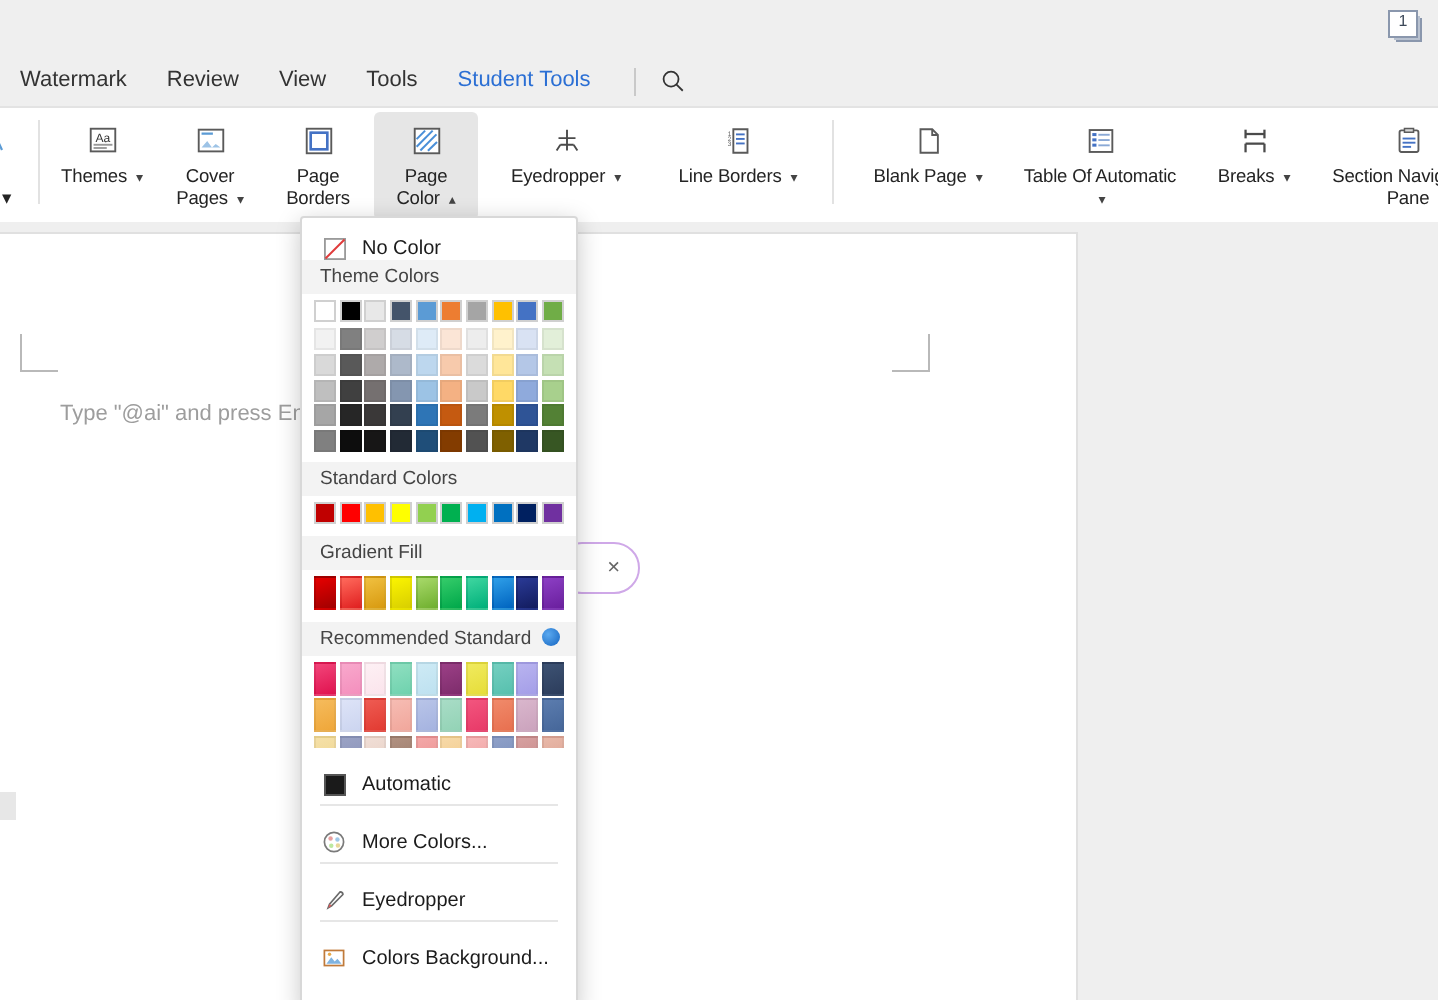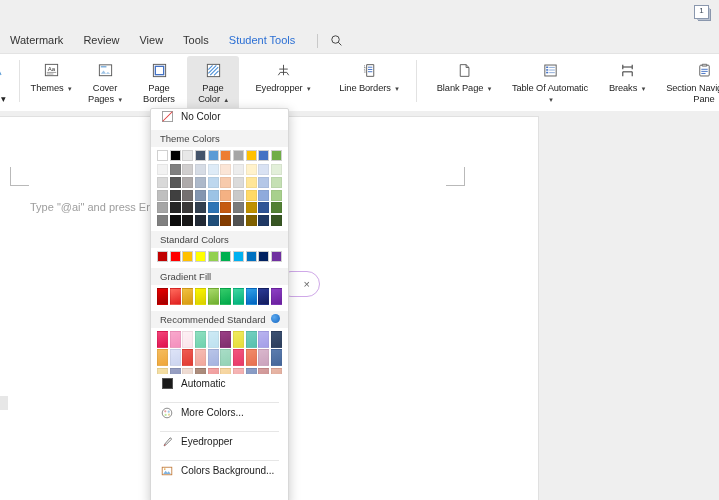--- a/index.html
+++ b/index.html
@@ -64,21 +64,21 @@
   .leftstrip{position:absolute;left:0;top:285px;width:8px;height:14px;background:#e7e7e7;}
 
   
   .menu{
     position:absolute;left:150px;top:108px;width:139px;
     background:#fff;border:1px solid #d8d8d8;border-radius:2px;
     box-shadow:0 3px 12px rgba(0,0,0,.22);
     padding:2px 0 0 0;box-sizing:border-box;overflow:hidden;
     font-size:10px;color:#1b1b1b;
   }
-  .mi{display:flex;align-items:flex-start;height:20px;padding:0 8px;cursor:default;}
+  .mi{display:flex;align-items:flex-end;height:20px;padding:0 8px;cursor:default;}
   .mi .mico{width:16px;min-width:16px;display:flex;align-items:center;justify-content:center;margin-right:6px;}
   .mi .mtxt{font-size:10px;color:#1b1b1b;white-space:nowrap;}
   .sechead{
     background:#f3f3f3;font-size:9.5px;color:#444;padding:3px 7px 3px 9px;
     display:flex;align-items:flex-start;
   }
   .sechead .badge{margin-left:5px;width:9px;height:9px;border-radius:50%;
     background:radial-gradient(circle at 35% 35%,#5aa9f0,#1464c0);display:inline-block;}
   .sep{height:1px;background:#e6e6e6;margin:4px 9px;}
   .swgrid{padding:3px 6px 4px 6px;}

